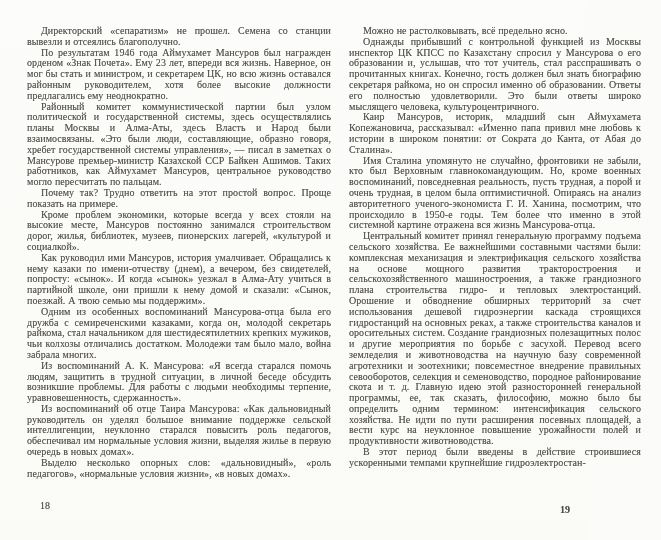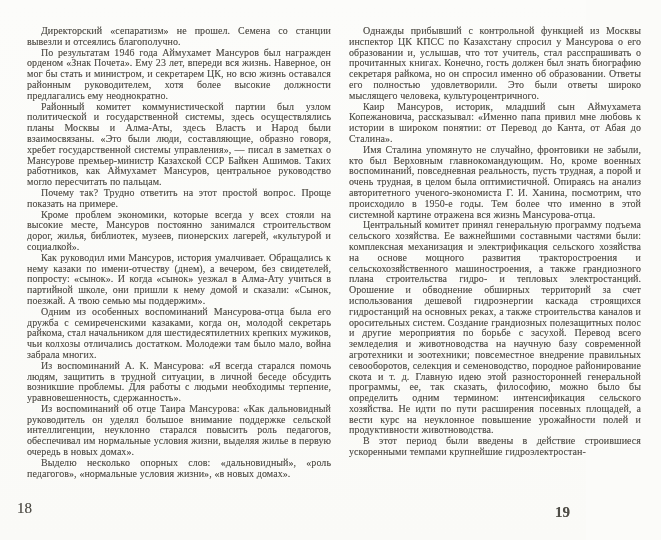--- a/index.html
+++ b/index.html
@@ -38,22 +38,23 @@
     font-size: 10px;
     line-height: 10.8px;
     text-align: justify;
     text-indent: 14px;
     letter-spacing: 0.05px;
     word-spacing: 0.2px;
     text-rendering: optimizeLegibility;
   }
   .page-number {
     position: absolute;
-    font-size: 15px;
+    font-size: 10px;
     color: #4f4d47;
+    margin-left: 23px;
   }
   .page-number.pn-left {
     left: 17px;
     top: 500px;
   }
   .page-number.pn-right {
     right: 16px;
     top: 504px;
     font-weight: bold;
   }
@@ -77,22 +78,23 @@
       <p>Как руководил ими Мансуров, история умалчивает. Обращались к нему казаки по имени-отчеству (днем), а вечером, без свидетелей, попросту: «сынок». И когда «сынок» уезжал в Алма-Ату учиться в партийной школе, они пришли к нему домой и сказали: «Сынок, поезжай. А твою семью мы поддержим».</p>
       <p>Одним из особенных воспоминаний Мансурова-отца была его дружба с семиреченскими казаками, когда он, молодой секретарь райкома, стал начальником для шестидесятилетних крепких мужиков, чьи колхозы отличались достатком. Молодежи там было мало, война забрала многих.</p>
       <p>Из воспоминаний А. К. Мансурова: «Я всегда старался помочь людям, защитить в трудной ситуации, в личной беседе обсудить возникшие проблемы. Для работы с людьми необходимы терпение, уравновешенность, сдержанность».</p>
       <p>Из воспоминаний об отце Таира Мансурова: «Как дальновидный руководитель он уделял большое внимание поддержке сельской интеллигенции, неуклонно старался повысить роль педагогов, обеспечивал им нормальные условия жизни, выделяя жилье в первую очередь в новых домах».</p>
       <p>Выделю несколько опорных слов: «дальновидный», «роль педагогов», «нормальные условия жизни», «в новых домах».</p>
     </div>
   </div>
 
   <div class="page page-right">
     <div class="text-block">
+      <p>Можно не растолковывать, всё предельно ясно.</p>
       <p>Однажды прибывший с контрольной функцией из Москвы инспектор ЦК КПСС по Казахстану спросил у Мансурова о его образовании и, услышав, что тот учитель, стал расспрашивать о прочитанных книгах. Конечно, гость должен был знать биографию секретаря райкома, но он спросил именно об образовании. Ответы его полностью удовлетворили. Это были ответы широко мыслящего человека, культуроцентричного.</p>
-      <p>Каир Мансуров, историк, младший сын Аймухамета Копежановича, рассказывал: «Именно папа привил мне любовь к истории в широком понятии: от Перевод до Канта, от Абая до Сталина».</p>
+      <p>Каир Мансуров, историк, младший сын Аймухамета Копежановича, рассказывал: «Именно папа привил мне любовь к истории в широком понятии: от Сократа до Канта, от Абая до Сталина».</p>
       <p>Имя Сталина упомянуто не случайно, фронтовики не забыли, кто был Верховным главнокомандующим. Но, кроме военных воспоминаний, повседневная реальность, пусть трудная, а порой и очень трудная, в целом была оптимистичной. Опираясь на анализ авторитетного ученого-экономиста Г. И. Ханина, посмотрим, что происходило в 1950-е годы. Тем более что именно в этой системной картине отражена вся жизнь Мансурова-отца.</p>
       <p>Центральный комитет принял генеральную программу подъема сельского хозяйства. Ее важнейшими составными частями были: комплексная механизация и электрификация сельского хозяйства на основе мощного развития тракторостроения и сельскохозяйственного машиностроения, а также грандиозного плана строительства гидро- и тепловых электростанций. Орошение и обводнение обширных территорий за счет использования дешевой гидроэнергии каскада строящихся гидростанций на основных реках, а также строительства каналов и оросительных систем. Создание грандиозных полезащитных полос и другие мероприятия по борьбе с засухой. Перевод всего земледелия и животноводства на научную базу современной агротехники и зоотехники; повсеместное внедрение правильных севооборотов, селекция и семеноводство, породное районирование скота и т. д. Главную идею этой разносторонней генеральной программы, ее, так сказать, философию, можно было бы определить одним термином: интенсификация сельского хозяйства. Не идти по пути расширения посевных площадей, а вести курс на неуклонное повышение урожайности полей и продуктивности животноводства.</p>
       <p>В этот период были введены в действие строившиеся ускоренными темпами крупнейшие гидроэлектростан-</p>
     </div>
   </div>
 
   <div class="page-number pn-left">18</div>
   <div class="page-number pn-right">19</div>
 
 </div>

